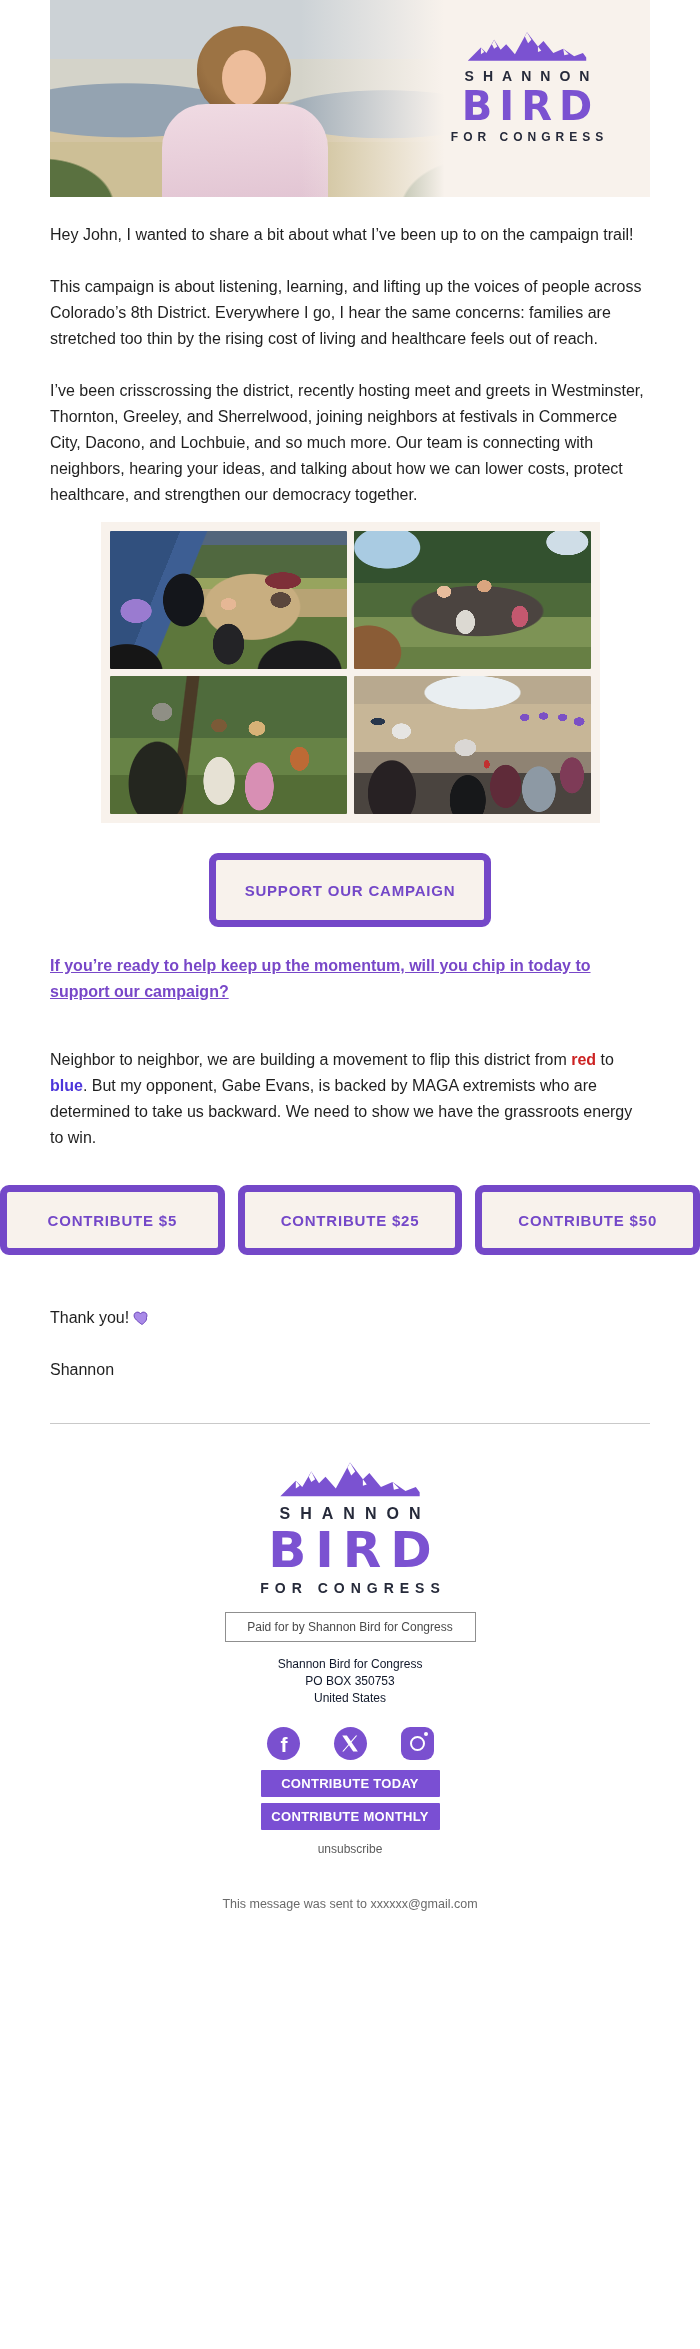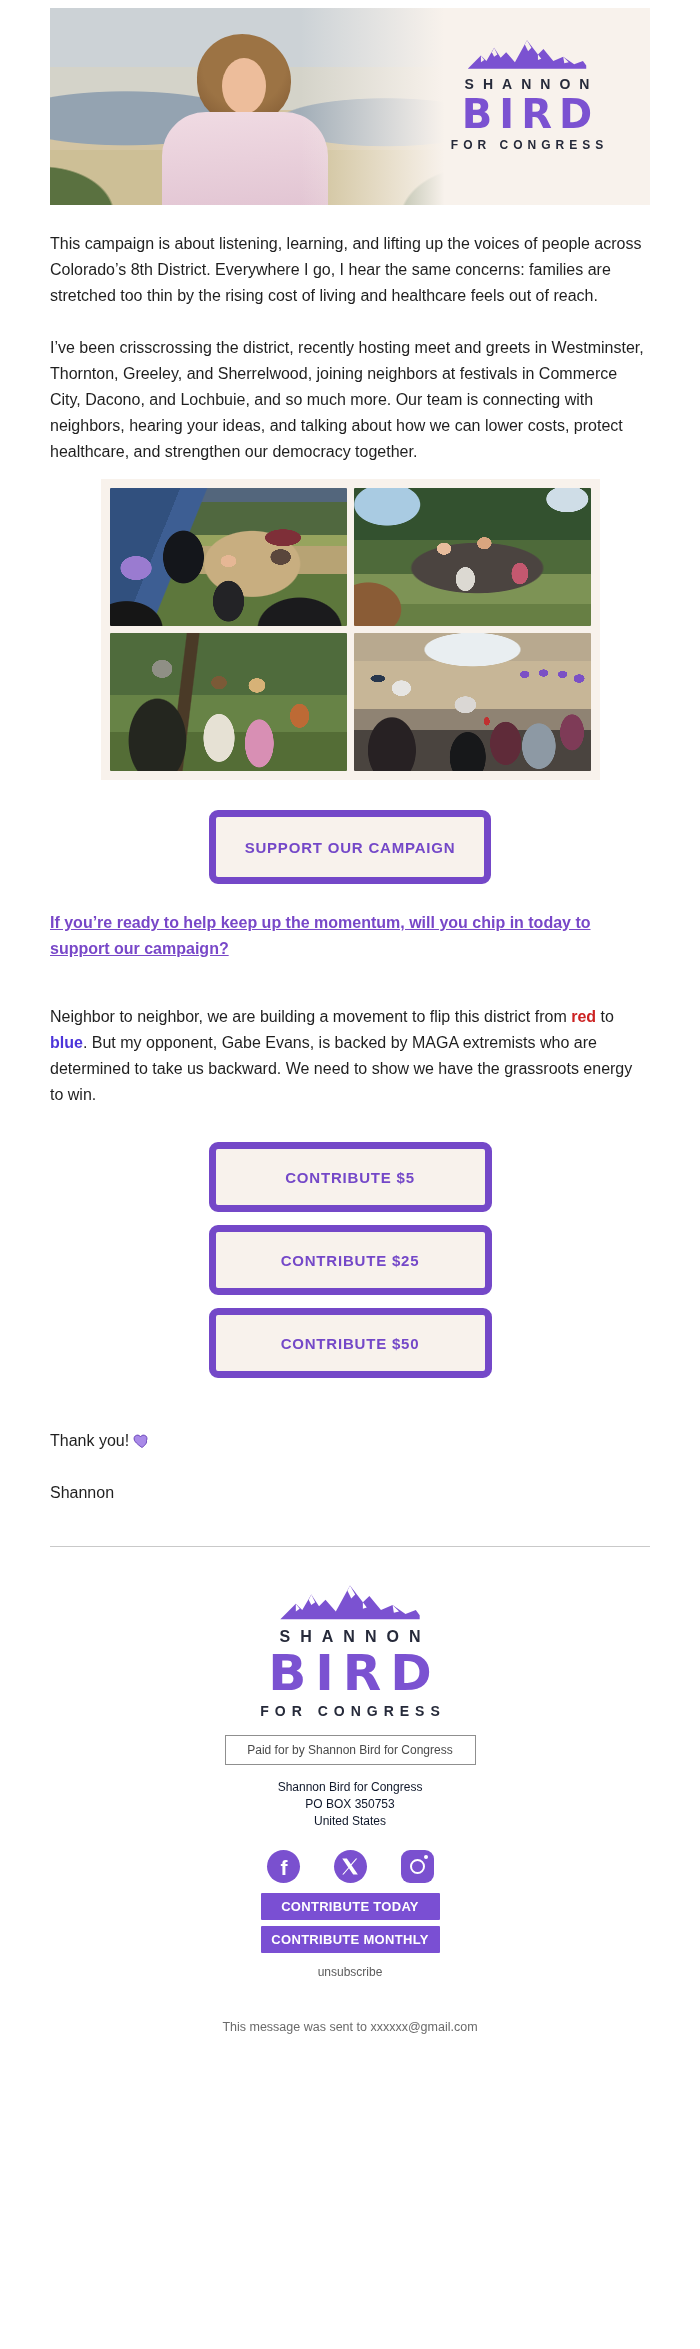--- a/index.html
+++ b/index.html
@@ -2,21 +2,21 @@
 <html><head>
 <meta charset="utf-8">
 <style>
   * { margin:0; padding:0; box-sizing:border-box; }
   html,body { background:#ffffff; }
   body {
     width:700px; height:2349px; overflow:hidden; margin:0;
     font-family:"Liberation Sans","DejaVu Sans",sans-serif;
     color:#1f1f1f;
   }
-  .email { padding-top:8px; }
+  .email { padding-top:0; }
 
   
   .header {
     position:relative; width:600px; height:197px; margin:0 auto;
     background:#f8f2ec; overflow:hidden;
   }
   .photo {
     position:absolute; left:0; top:0; width:420px; height:197px;
     background:
       radial-gradient(120px 80px at -2% 105%, #5a7140 59%, transparent 61%),
@@ -112,21 +112,21 @@
   
   .btn-row { display:flex; justify-content:center; margin-top:30px;text-align:right; }
   .outline-btn {
     display:flex; align-items:center; justify-content:center;
     width:283px; height:70px; background:#f8f2ec;
     border:7px solid #7448c8; border-radius:9px;
     color:#7448c8; font-weight:700; font-size:15px; letter-spacing:0.8px;
     text-decoration:none; cursor:pointer;
   }
   .support { width:282px; height:74px; }
-  .donate-stack { display:flex; flex-direction:column; align-items:center; gap:13px; margin-top:34px; }
+  .donate-stack { display:flex; flex-direction:row; align-items:center; gap:13px; margin-top:34px; }
 
   .heart { vertical-align:-3px; margin-left:4px; }
 
   .divider { border:0; border-top:1px solid #c9c9c9; width:600px; margin:40px auto 0; }
 
   
   .footer { text-align:center; }
   .f-logo { margin-top:36px; display:flex; flex-direction:column; align-items:center; }
   .paid-box {
     width:251px; margin:16px auto 0; border:1px solid #8f8f8f;
@@ -172,20 +172,21 @@
         <path d="M130 30 L136 38 L130 40 Z" fill="#f8f2ec"></path>
         <path d="M26 32 L32 40 L26 44 Z" fill="#f8f2ec"></path>
         <path d="M176 34 L186 44 L178 46 Z" fill="#f8f2ec"></path>
       </svg>
       <div class="logo-top">SHANNON</div>
       <div class="logo-main">BIRD</div>
       <div class="logo-bottom">FOR CONGRESS</div>
     </div>
   </div>
 
+  <p class="para mt25">Hey John, I wanted to share a bit about what I’ve been up to on the campaign trail!</p>
   <p class="para">This campaign is about listening, learning, and lifting up the voices of people across Colorado’s 8th District. Everywhere I go, I hear the same concerns: families are stretched too thin by the rising cost of living and healthcare feels out of reach.</p>
   <p class="para">I’ve been crisscrossing the district, recently hosting meet and greets in Westminster, Thornton, Greeley, and Sherrelwood, joining neighbors at festivals in Commerce City, Dacono, and Lochbuie, and so much more. Our team is connecting with neighbors, hearing your ideas, and talking about how we can lower costs, protect healthcare, and strengthen our democracy together.</p>
 
   <div class="collage">
     <div class="ph ph1"></div>
     <div class="ph ph2"></div>
     <div class="ph ph3"></div>
     <div class="ph ph4"></div>
   </div>
 

